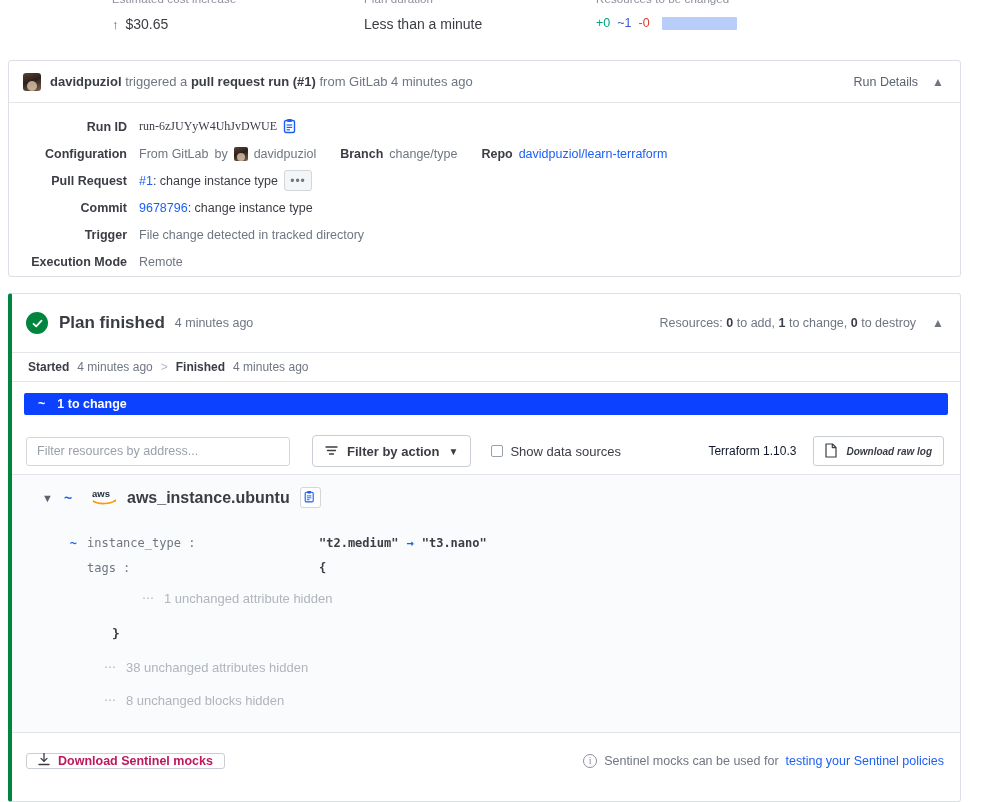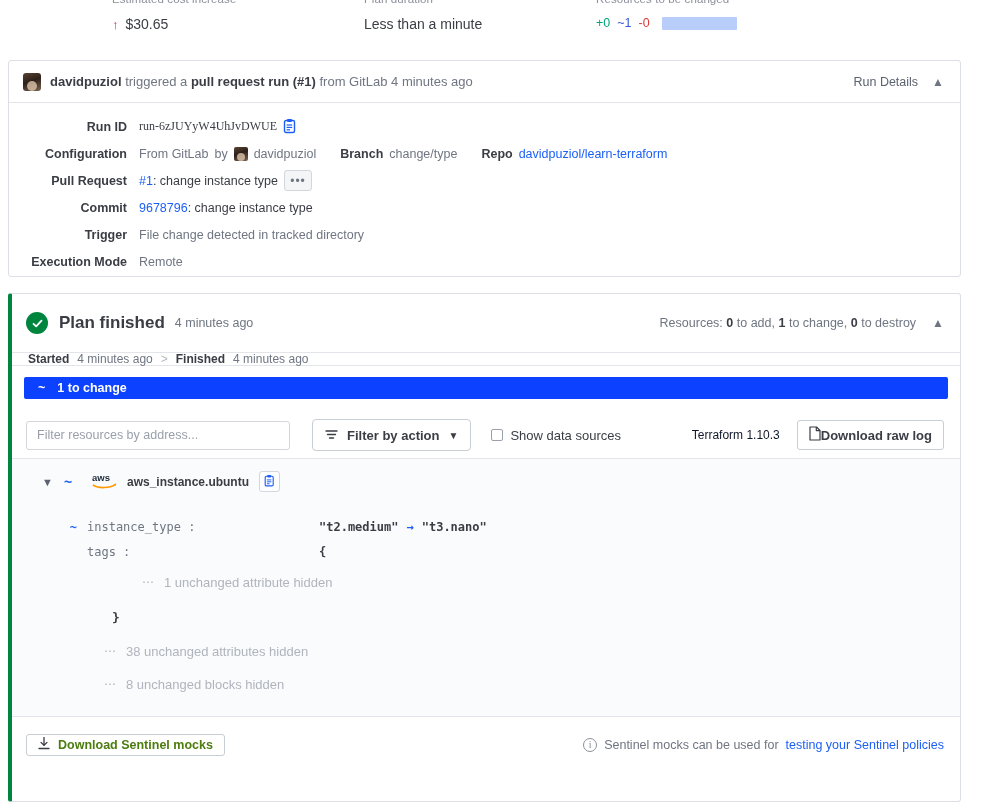--- a/index.html
+++ b/index.html
@@ -119,21 +119,21 @@
   .check svg { display:block; }
   .plan-title { margin-left: 11px; font-size: 17px; font-weight: 700; color: #3b3d45; }
   .plan-time { margin-left: 10px; font-size: 12.5px; color: #6f7682; }
   .plan-right {
     margin-left: auto; display: flex; align-items: center; gap: 16px;
     font-size: 12.5px; color: #6f7682;
   }
   .plan-right b { color: #3b3d45; font-weight: 700; }
 
   .timeline {
-    height: 14px; display: flex; align-items: center; gap: 8px;
+    height: 30px; display: flex; align-items: center; gap: 8px;
     padding: 0 16px; font-size: 12px; color: #6f7682;
     border-top: 1px solid #e3e5ea; border-bottom: 1px solid #e3e5ea;
   }
   .timeline b { color: #3b3d45; font-weight: 700; }
   .tl-sep { color: #b4b8c1; }
 
   .banner {
     margin: 11px 12px 0 12px; height: 22px; background: #0b41ff;
     border-radius: 2px; display: flex; align-items: center; gap: 12px;
     padding: 0 14px; color: #fff; font-size: 12.5px; font-weight: 700;
@@ -158,34 +158,34 @@
     margin-left: 20px; display: flex; align-items: center; gap: 7px;
     font-size: 13px; color: #3b3d45; cursor: pointer;
   }
   .chk {
     width: 12px; height: 12px; border: 1px solid #9aa0ab; border-radius: 2px; background:#fff;
     flex:none;
   }
   .tf-version { margin-left: auto; font-size: 12px; color: #0f172a; }
   .dl-btn {
     margin-left: 17px; height: 30px; border: 1px solid #c9cdd4; border-radius: 3px;
-    background: #fff; display: flex; align-items: center; 
-    padding: 0 11px; font-size: 13px; font-weight: 700; color: #3b3d45; cursor: pointer;
+    background: #fff; display: flex; align-items: center; gap: 9px;
+    padding: 0 11px; font-size: 10px; font-weight: 700; color: #3b3d45; cursor: pointer; font-style: italic;
   }
 
   
   .diff {
     background: #fafbfc; padding: 12px 0 18px 0; border-bottom: 1px solid #e3e5ea;
     min-height: 258px;
   }
   .res-head { display: flex; align-items: center; padding: 0 0 0 30px; gap: 0; }
   .res-chev { color: #5c6370; font-size: 11px; width: 22px; }
   .tilde { color: #1c5ff5; font-weight: 700; font-size: 14px; width: 28px; }
   .aws-logo { width: 26px; margin-right: 9px; flex: none; }
-  .res-name { font-size: 12px; font-weight: 700; color: #3b3d45; }
+  .res-name { font-size: 16px; font-weight: 700; color: #3b3d45; }
   .res-copy { margin-left: 10px; }
 
   .attr-row {
     display: flex; align-items: center; height: 25px;
     font-family: "DejaVu Sans Mono", monospace; font-size: 12px;
   }
   .attr-mark { width: 75px; text-align: right; padding-right: 10px; color: #1c5ff5; font-weight: 700; }
   .attr-key { color: #6f7682; }
   .attr-val {
     position: absolute; left: 307px; color: #3b3d45; font-weight: 700;
@@ -201,23 +201,23 @@
   .brace {
     font-family: "DejaVu Sans Mono", monospace; font-size: 13px;
     font-weight: 700; color: #3b3d45;
   }
 
   
   .plan-foot {
     height: 56px; display: flex; align-items: center; padding: 0 16px 0 14px;
   }
   .sentinel-btn {
-    height: 22px; border: 1px solid #c9cdd4; border-radius: 3px; background: #fff;
+    height: 16px; border: 1px solid #c9cdd4; border-radius: 3px; background: #fff;
     display: flex; align-items: center; gap: 8px; padding: 0 11px;
-    font-size: 12.5px; font-weight: 700; color: #4d7c0f; cursor: pointer;
+    font-size: 12.5px; font-weight: 700; color: #be185d; cursor: pointer;
   }
   .foot-right {
     margin-left: auto; display: flex; align-items: center; gap: 7px;
     font-size: 12.5px; color: #6f7682;
   }
   .info-i {
     width: 14px; height: 14px; border: 1px solid #8c909c; border-radius: 50%;
     color: #8c909c; font-size: 10px; line-height: 12px; text-align: center;
     font-family: "Liberation Serif", serif; flex: none;
   }

